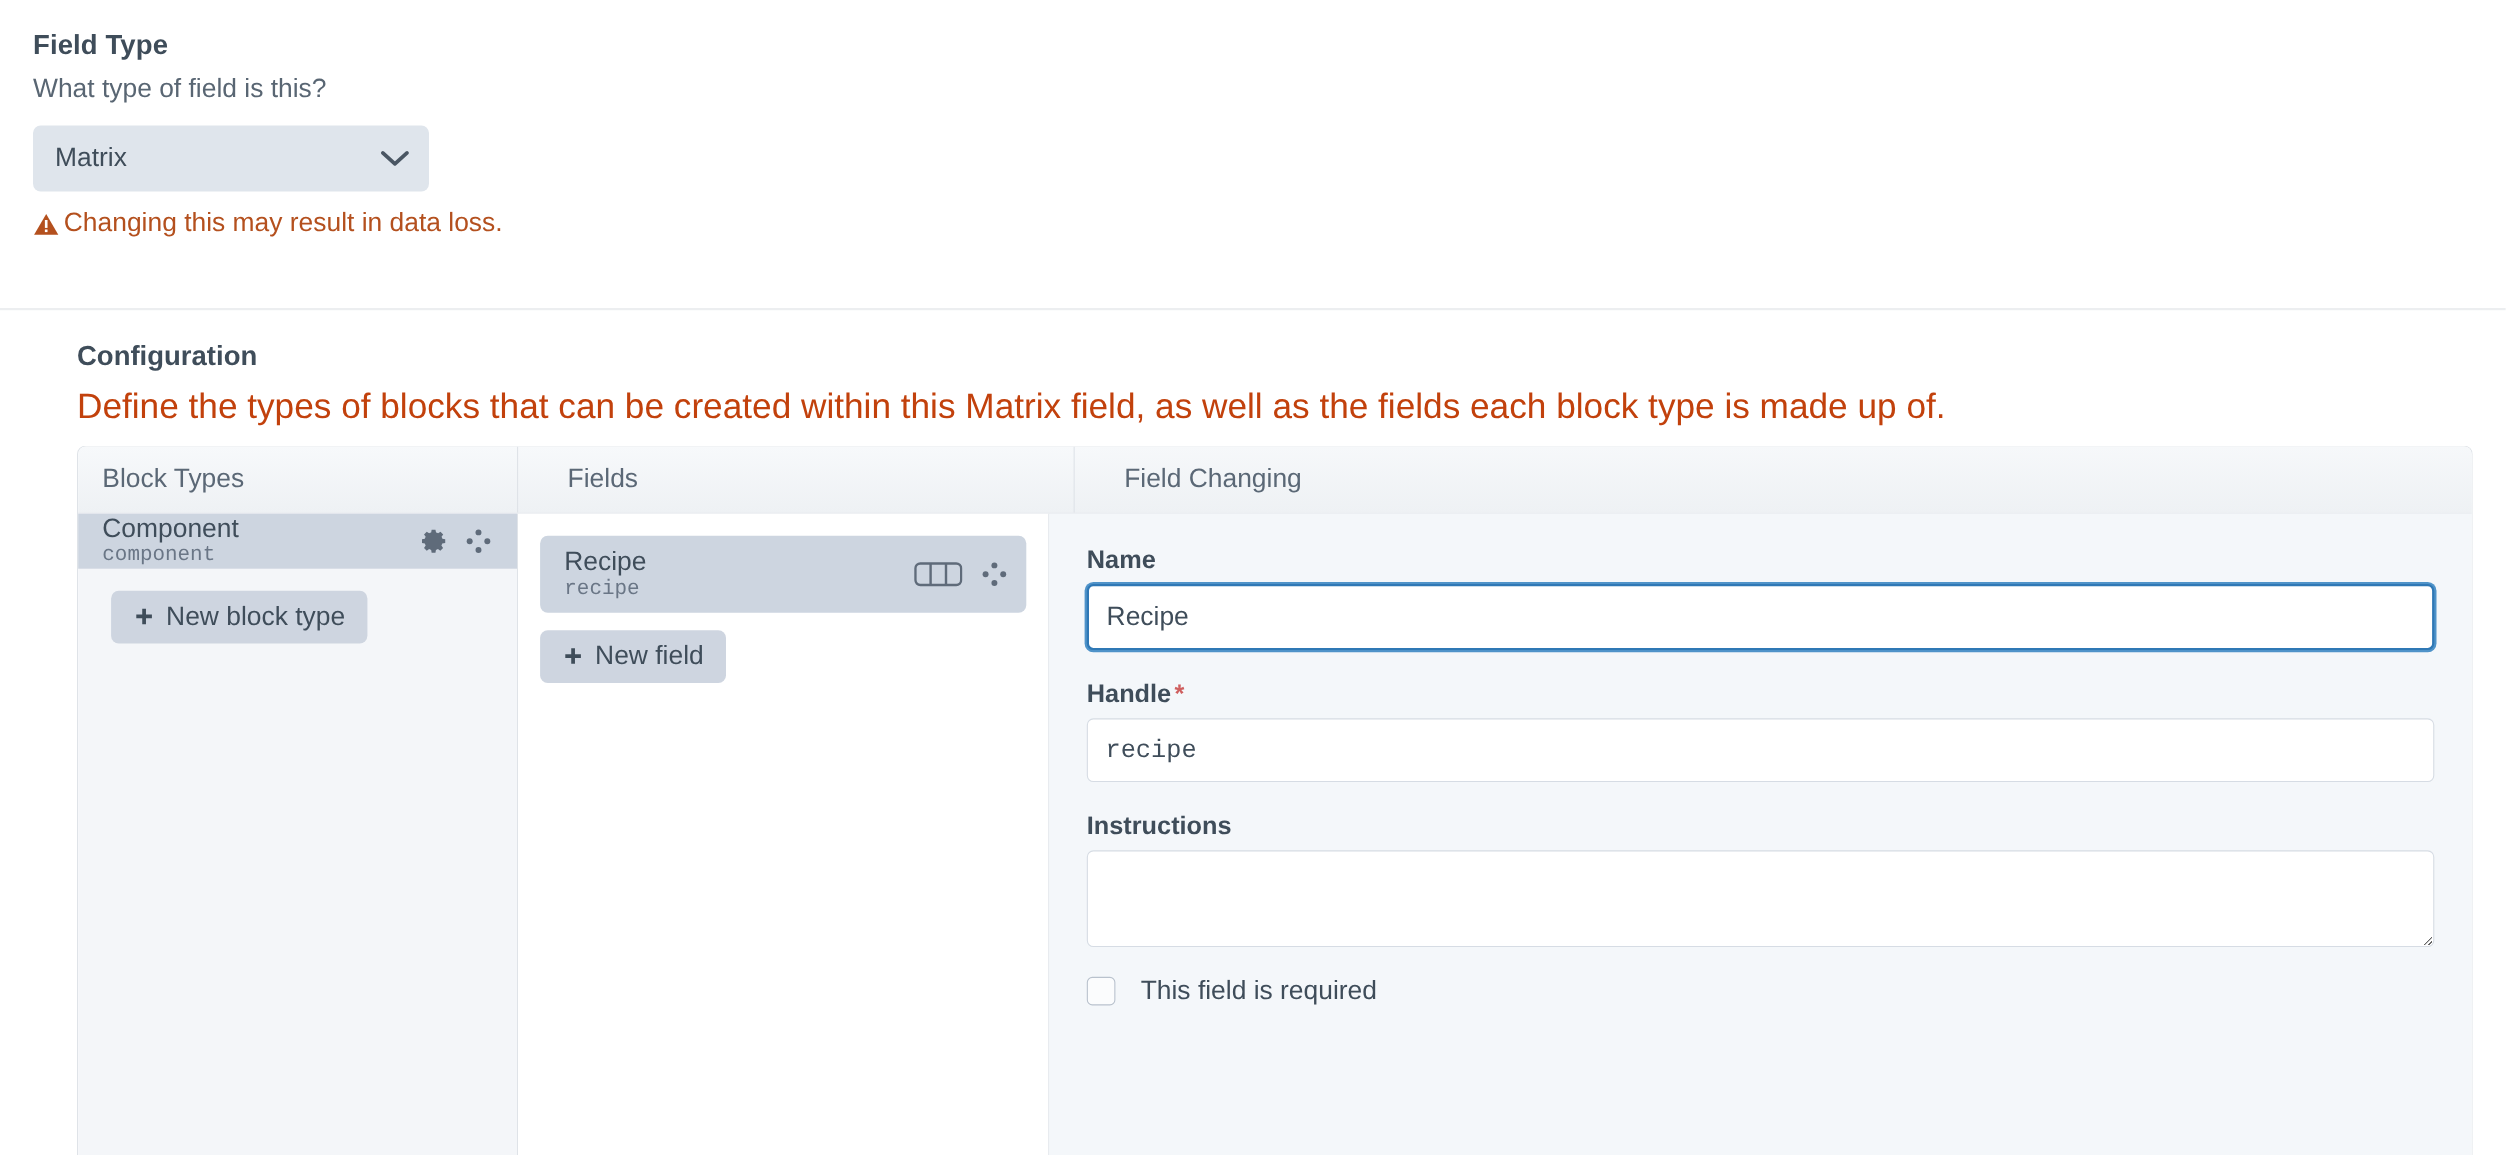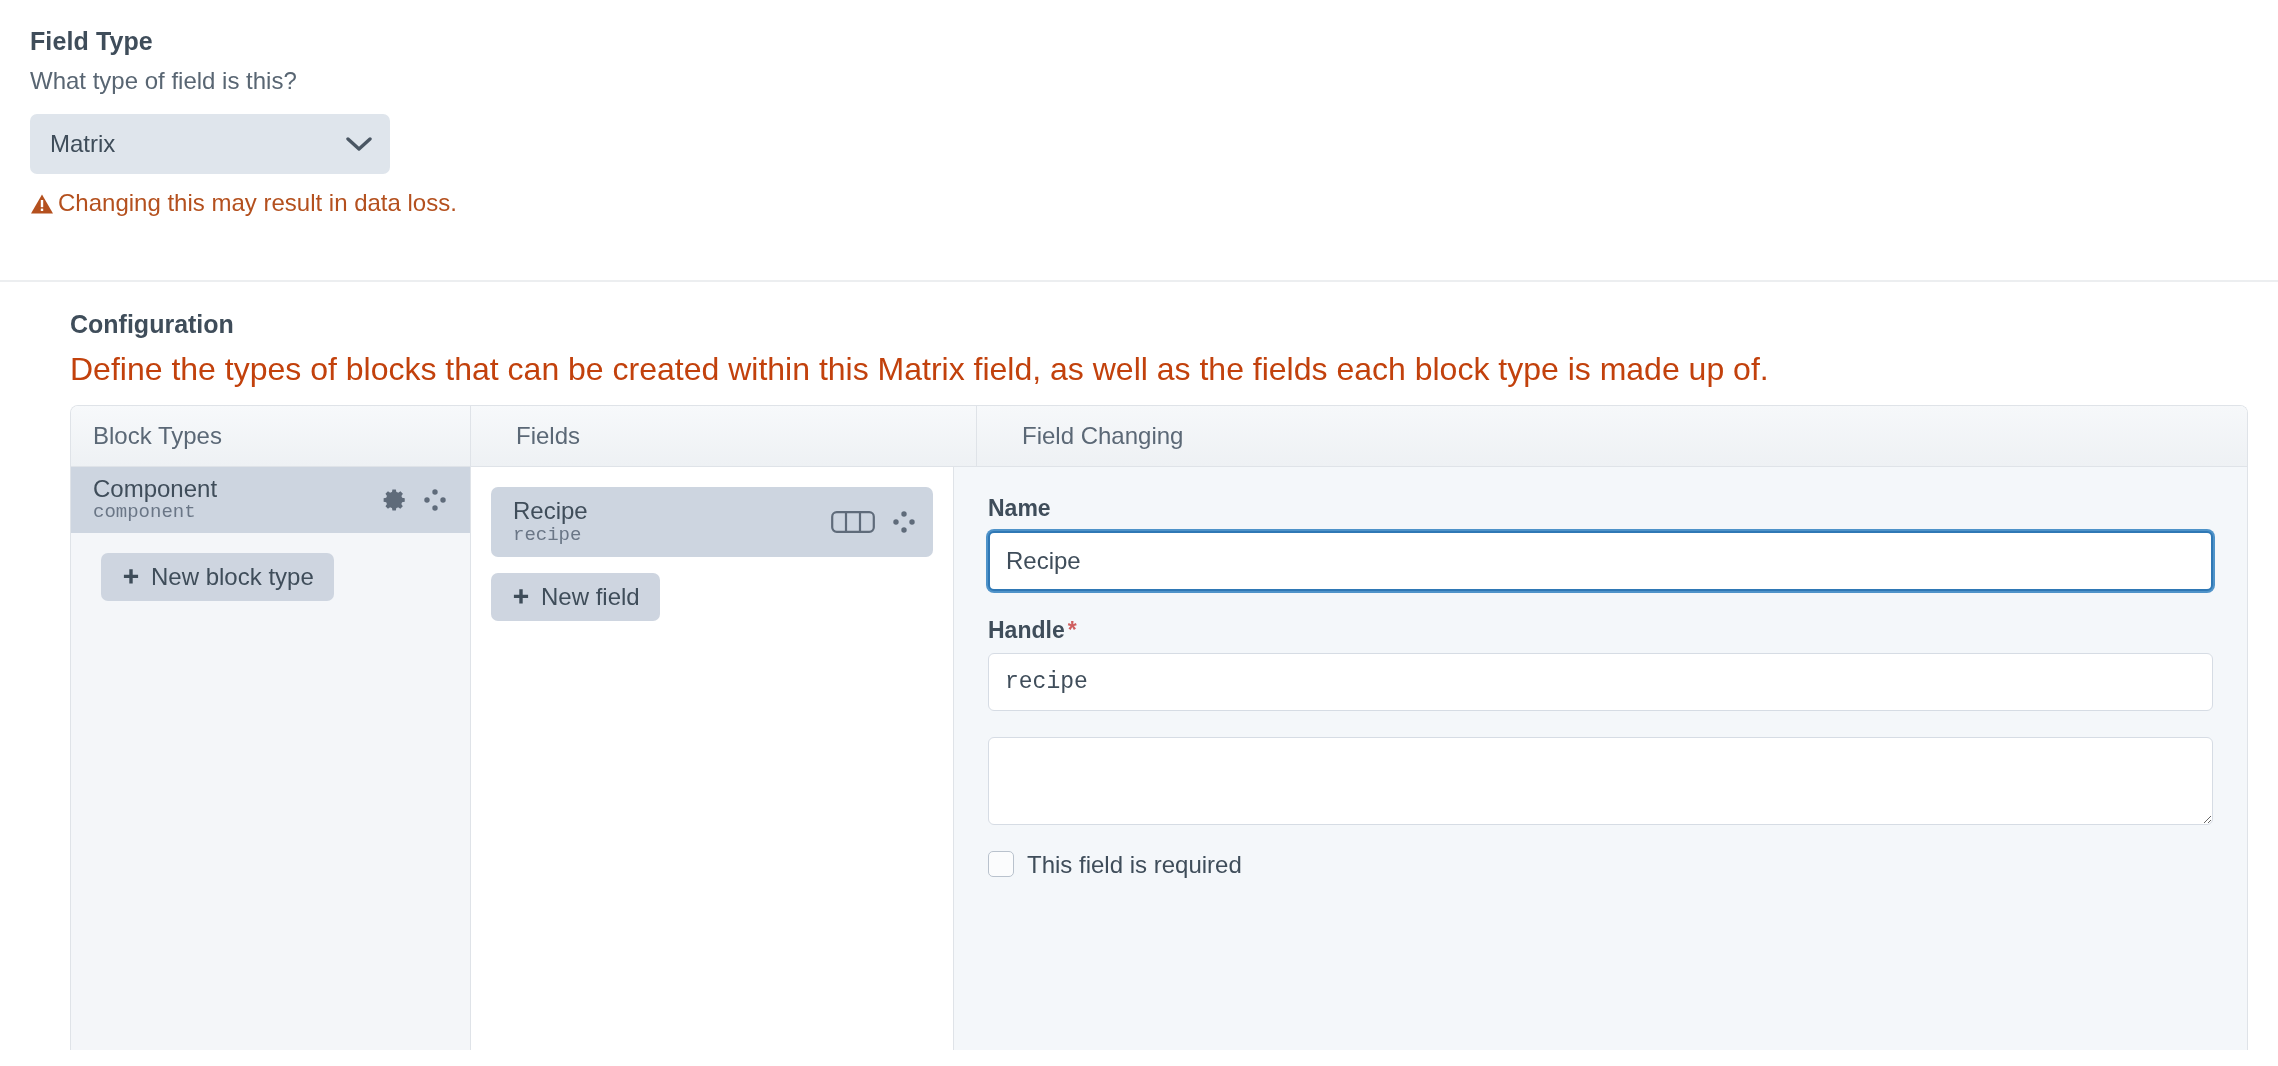--- a/index.html
+++ b/index.html
@@ -162,21 +162,21 @@
   .col-settings {
     flex: 1;
     box-sizing: border-box;
     background: #f4f7fa;
     padding: 28px 34px 0 34px;
     overflow: hidden;
   }
 
   
   .blocktype-item {
-    height: 66px;
+    height: 50px;
     background: #cdd5e0;
     display: flex;
     align-items: center;
     padding: 0 16px 0 22px;
     box-sizing: border-box;
     cursor: pointer;
   }
   .bt-labels { flex: 1 1 auto; line-height: 1.05; }
   .bt-name {
     font-size: 24px;
@@ -279,21 +279,22 @@
     font-size: 23px;
     color: #3f4d5a;
     font-family: "Liberation Sans", sans-serif;
     padding: 10px 16px;
     outline: none;
     resize: vertical;
     display: block;
   }
   .checkbox-row {
     display: flex;
-    gap: 13px;
+    align-items: center;
+    gap: 23px;
     margin-top: 12px;
   }
   .checkbox-box {
     width: 26px;
     height: 26px;
     border: 1px solid #b9c2cd;
     border-radius: 5px;
     background: #fbfcfd;
     box-sizing: border-box;
     flex: 0 0 auto;
@@ -433,20 +434,21 @@
         </div>
 
         <div class="field-group">
           <label class="form-label">
             <span>Handle</span><span class="req-star">*</span>
           </label>
           <input class="text-input mono" type="text" value="recipe" style="">
         </div>
 
         <div class="field-group">
+          <label class="form-label">Instructions</label>
           <textarea class="textarea-input" style=""></textarea>
         </div>
 
         <div class="checkbox-row">
           <span class="checkbox-box"></span>
           <span class="checkbox-label">This field is required</span>
         </div>
 
       </div>
     </div>

